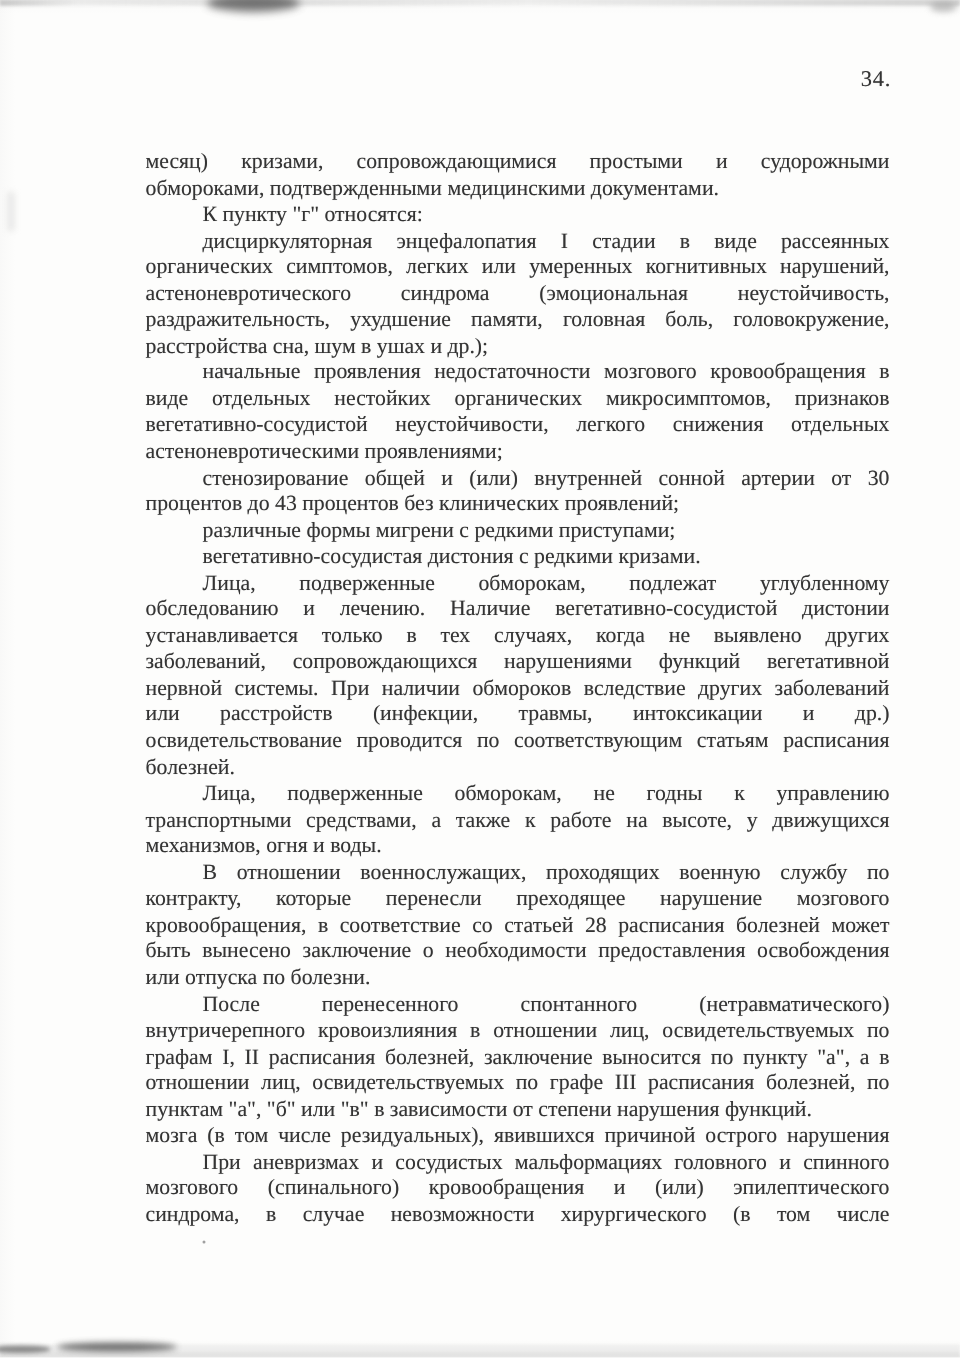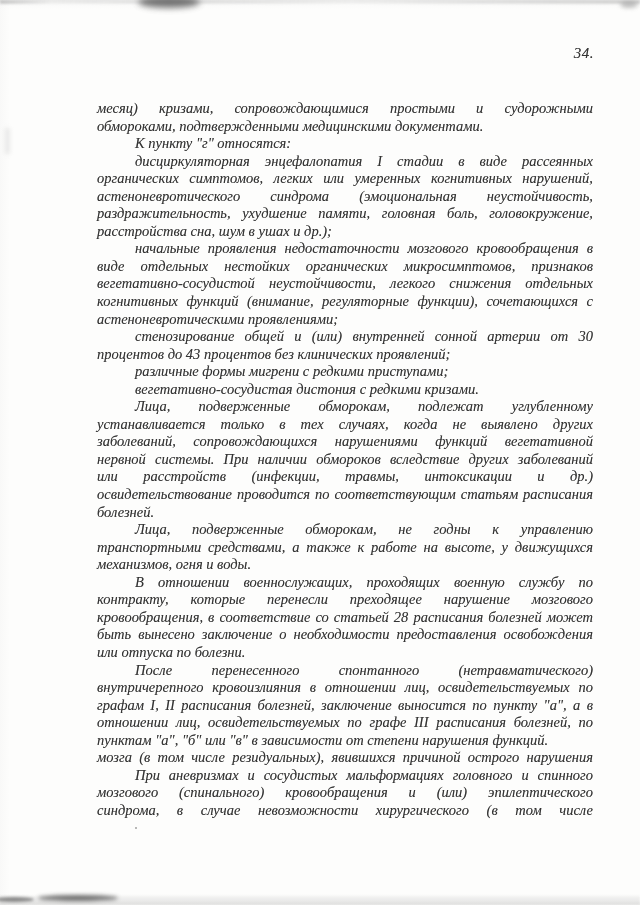--- a/index.html
+++ b/index.html
@@ -14,21 +14,20 @@
     position: relative;
     width: 640px;
     height: 905px;
     background:
       linear-gradient(180deg, rgba(185,185,185,0.22) 0px, rgba(230,230,230,0.10) 4px, rgba(255,255,255,0) 9px),
       linear-gradient(0deg, rgba(190,190,190,0.18) 0px, rgba(235,235,235,0.08) 5px, rgba(255,255,255,0) 12px),
       linear-gradient(90deg, rgba(210,210,210,0.10) 0px, rgba(255,255,255,0) 10px),
       #fdfdfc;
     font-family: "Liberation Serif", "DejaVu Serif", serif;
     color: #343434;
-    font-style: italic;
   }
   
   .smudge-top {
     position: absolute;
     left: 138px; top: -4px;
     width: 62px; height: 12px;
     background: #5f5f5f;
     border-radius: 50%;
     filter: blur(3px);
     opacity: 0.85;
@@ -152,35 +151,35 @@
         <div class="line just indent">дисциркуляторная энцефалопатия I стадии в виде рассеянных</div>
         <div class="line just">органических симптомов, легких или умеренных когнитивных нарушений,</div>
         <div class="line just">астеноневротического синдрома (эмоциональная неустойчивость,</div>
         <div class="line just">раздражительность, ухудшение памяти, головная боль, головокружение,</div>
         <div class="line">расстройства сна, шум в ушах и др.);</div>
       </div>
       <div class="para">
         <div class="line just indent">начальные проявления недостаточности мозгового кровообращения в</div>
         <div class="line just">виде отдельных нестойких органических микросимптомов, признаков</div>
         <div class="line just">вегетативно-сосудистой неустойчивости, легкого снижения отдельных</div>
-        <div class="line just">когнитивных функций (внимание, регуляторные функции), сочетающихся с</div>
         <div class="line">астеноневротическими проявлениями;</div>
       </div>
       <div class="para">
         <div class="line just indent">стенозирование общей и (или) внутренней сонной артерии от 30</div>
         <div class="line">процентов до 43 процентов без клинических проявлений;</div>
       </div>
       <div class="para">
         <div class="line indent">различные формы мигрени с редкими приступами;</div>
       </div>
       <div class="para">
         <div class="line indent">вегетативно-сосудистая дистония с редкими кризами.</div>
       </div>
       <div class="para">
         <div class="line just indent">Лица, подверженные обморокам, подлежат углубленному</div>
+        <div class="line just">обследованию и лечению. Наличие вегетативно-сосудистой дистонии</div>
         <div class="line just">устанавливается только в тех случаях, когда не выявлено других</div>
         <div class="line just">заболеваний, сопровождающихся нарушениями функций вегетативной</div>
         <div class="line just">нервной системы. При наличии обмороков вследствие других заболеваний</div>
         <div class="line just">или расстройств (инфекции, травмы, интоксикации и др.)</div>
         <div class="line just">освидетельствование проводится по соответствующим статьям расписания</div>
         <div class="line">болезней.</div>
       </div>
       <div class="para">
         <div class="line just indent">Лица, подверженные обморокам, не годны к управлению</div>
         <div class="line just">транспортными средствами, а также к работе на высоте, у движущихся</div>

